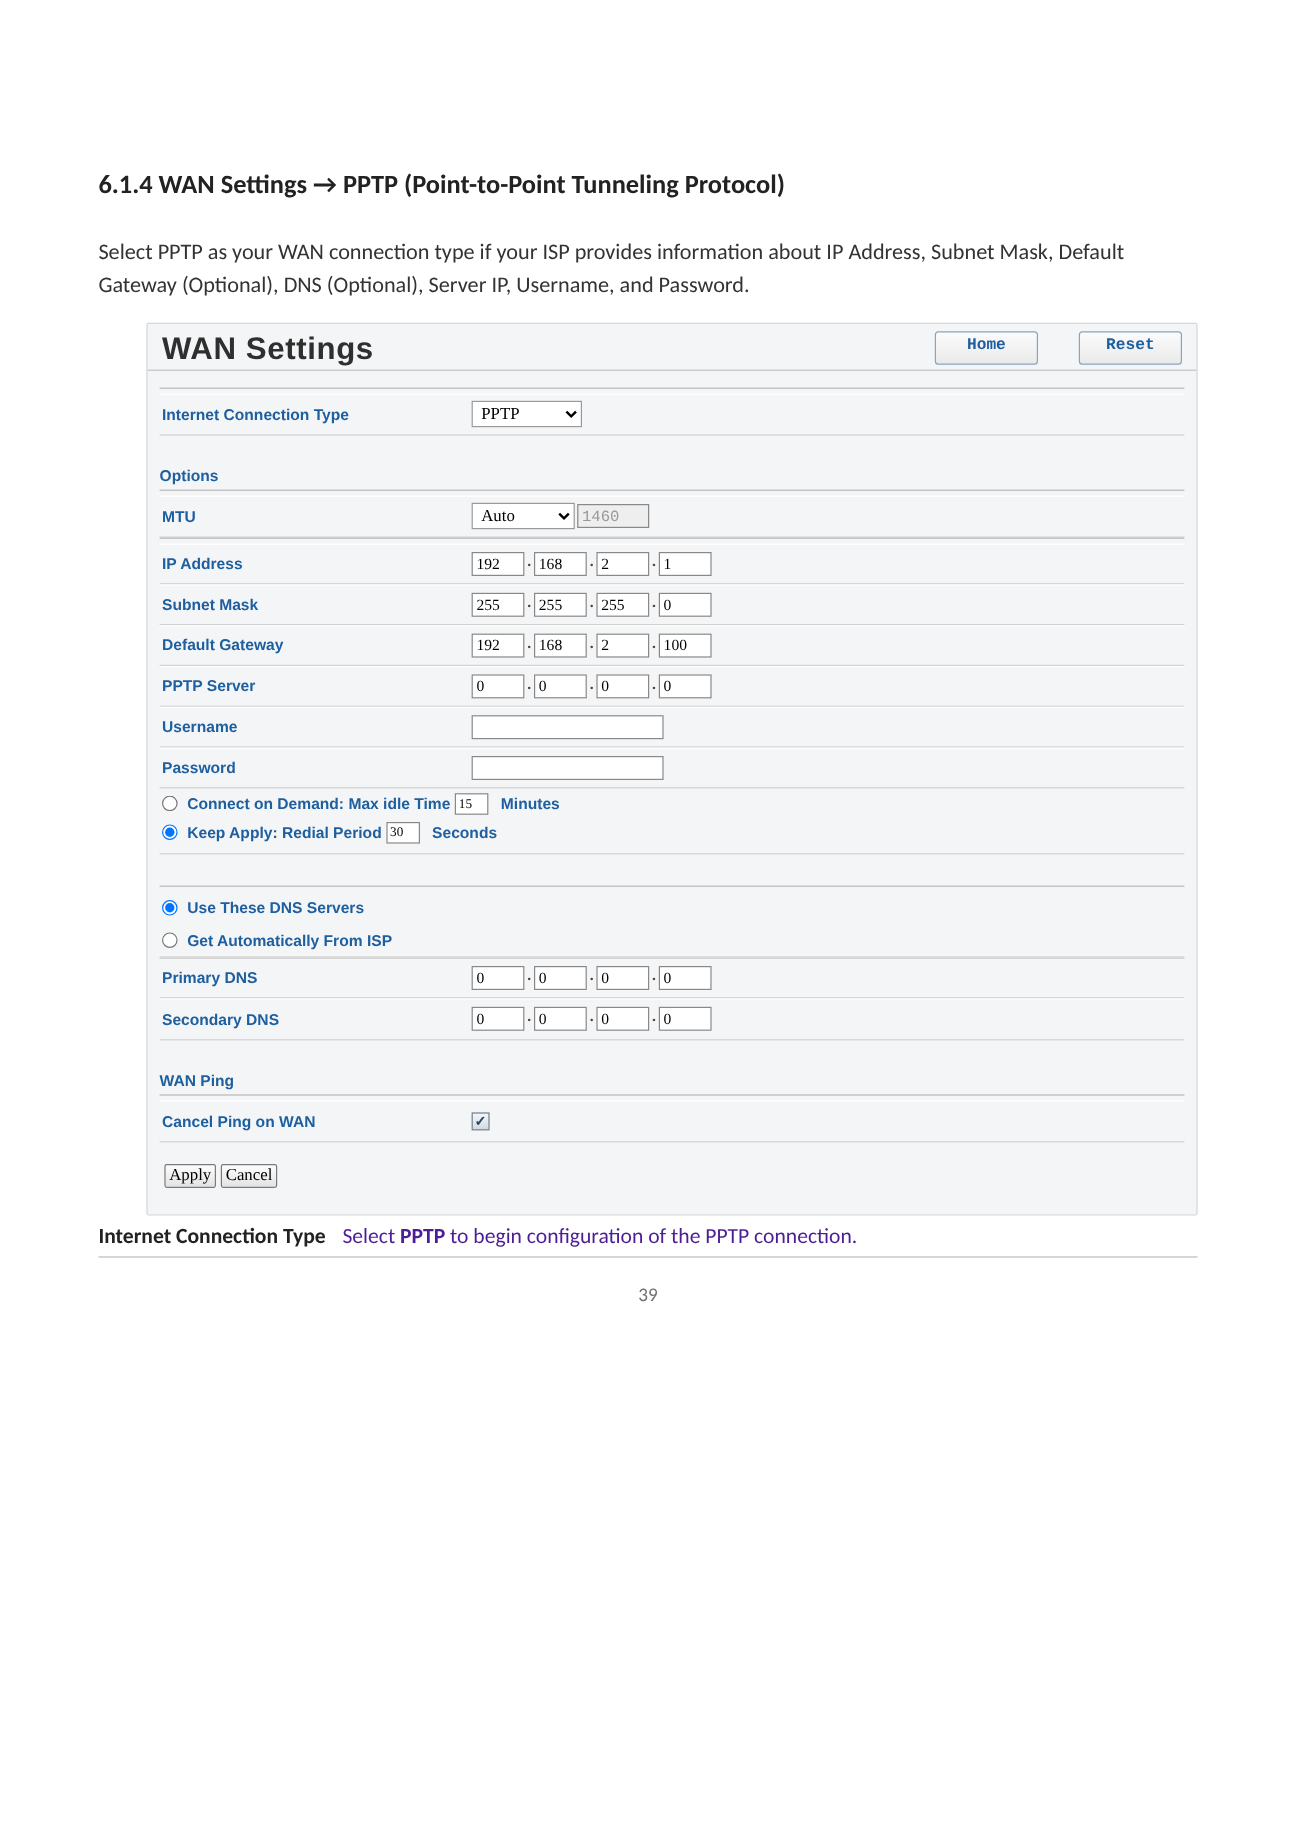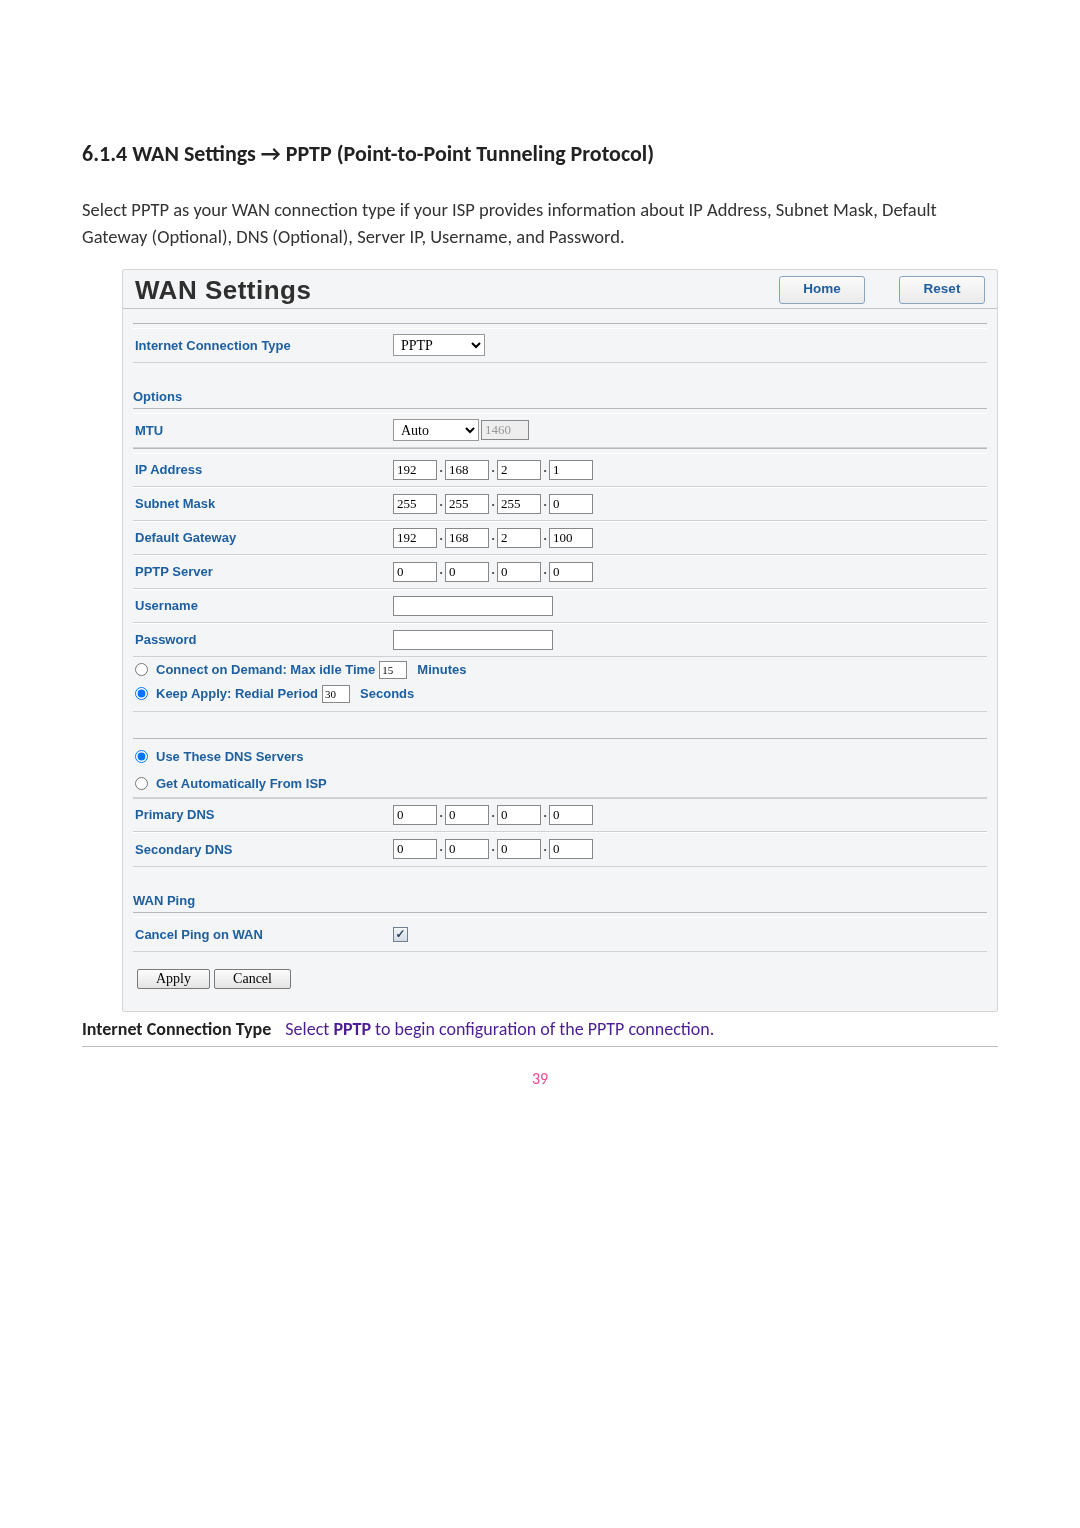--- a/index.html
+++ b/index.html
@@ -51,21 +51,21 @@
   .panel-btns {
     display: flex;
     gap: 34px;
   }
   .panel-btn {
     display: inline-block;
     width: 86px;
     height: 28px;
     line-height: 24px;
     text-align: center;
-    font-family: Liberation Sans, sans-serif;
+    font-family: Liberation Mono, monospace;
     font-size: 13.5px;
     font-weight: bold;
     color: #1e5fa0;
     background: linear-gradient(#fbfbfb,#eaeaea);
     border: 1px solid #8aa3c1;
     border-radius: 3px;
     cursor: pointer;
   }
   .panel-body { padding: 0 10px 12px 10px; }
   .row-wrap { border-bottom: 1px solid #d2d2d2; }
@@ -148,21 +148,21 @@
     align-items: center;
     gap: 4px;
   }
   .radio-row input[type=radio] { margin: 0 4px 0 0; }
   .unit { margin-left: 6px; }
   .spacer { height: 26px; }
   .action-row { padding: 14px 4px 10px 4px; }
   .action-btn {
     font-family: "Times New Roman", serif;
     font-size: 14px;
-    padding: 1px 18px;
+    padding: 1px 3px;
     border: 1px solid #7a7a7a;
     background: linear-gradient(#fdfdfd,#e3e3e3);
     border-radius: 2px;
     cursor: pointer;
     text-align: right;
   }
   .desc-row {
     display: flex;
     align-items: center;
     gap: 14px;
@@ -177,21 +177,21 @@
     white-space: nowrap;
   }
   .desc-row .def {
     font-size: 18px;
     color: #4c1d95;
   }
   .def b { font-weight: bold; }
   .pageno {
     text-align: center;
     font-size: 16px;
-    color: #ec4899;
+    color: #737373;
     margin-top: 22px;
     font-family: Calibri, Arial, sans-serif;
   }
   .chk-box {
     width: 15px; height: 15px;
     border: 1px solid #6f7f90;
     background: linear-gradient(#f3f6f9,#d3dbe3);
     display: inline-flex;
     align-items: center;
     justify-content: center;
@@ -233,21 +233,21 @@
       </div>
 
       <div class="section-head">Options</div>
       <div class="divider"></div>
       <div class="row-wrap">
         <div class="row">
           <div class="label">MTU</div>
           <select class="native" style="width:86px">
             <option>Auto</option>
           </select>
-          <input class="tiny" style="width: 48px; margin-left: 2px;" disabled="" value="1460">
+          <input class="tiny" style="width: 60px; margin-left: 2px; font-family: Liberation Mono, monospace;" disabled="" value="1460">
         </div>
       </div>
 
       <div class="divider"></div>
       <div class="row-wrap">
         <div class="row">
           <div class="label">IP Address</div>
           <span class="ip-group">
             <input class="tiny" value="192" style="">
               <span class="dot">.</span>

